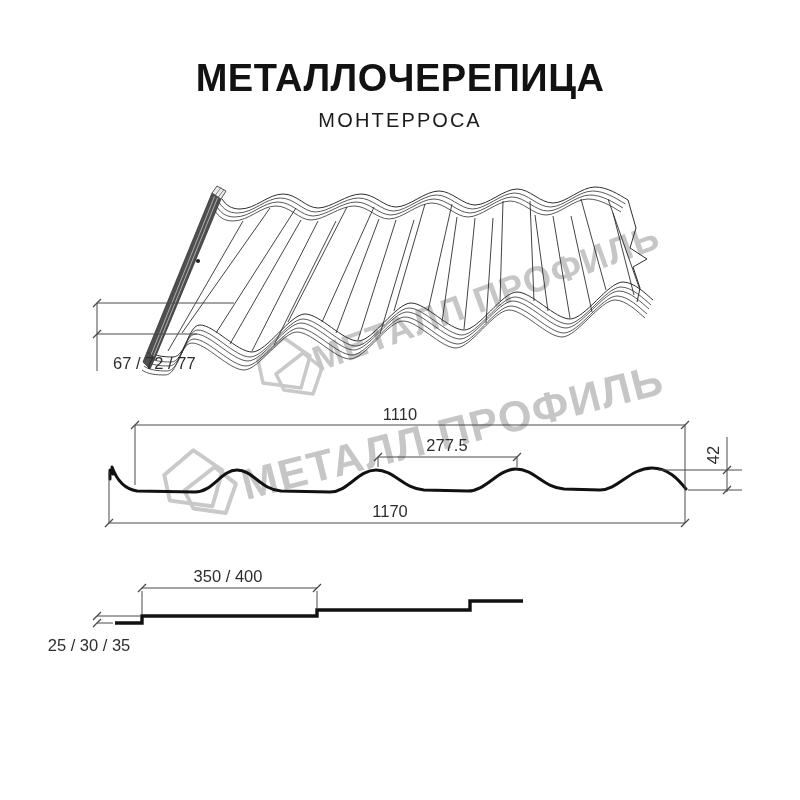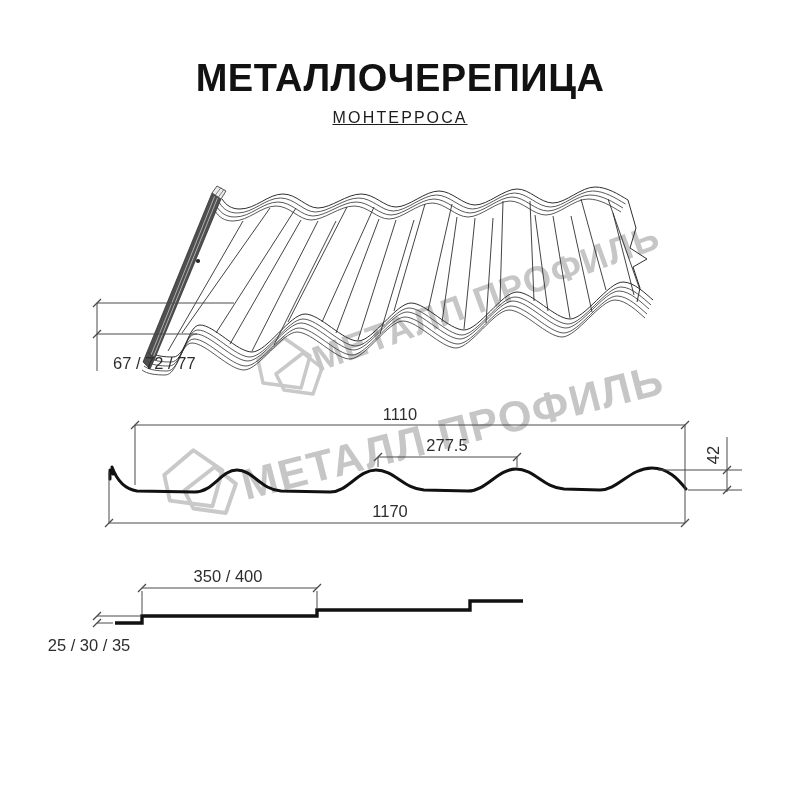--- a/index.html
+++ b/index.html
@@ -8,21 +8,21 @@
     font-family:"Liberation Sans",sans-serif;
     position:relative;overflow:hidden;
   }
   .stage{position:absolute;left:0;top:0;width:752px;height:800px;}
   .header{position:absolute;left:0;top:58px;width:800px;text-align:center;}
   .title{
     font-size:38px;font-weight:800;letter-spacing:.5px;color:#121212;
     line-height:1.1;
   }
   .subtitle{
-    margin-top:9px;font-size:16px;font-weight:500;letter-spacing:2.2px;color:#1c1c1c;text-decoration:underline;
+    margin-top:9px;font-size:20px;font-weight:500;letter-spacing:2.2px;color:#1c1c1c;
   }
   svg{position:absolute;left:0;top:0;}
   svg text{font-family:"Liberation Sans",sans-serif;}
   .dimtxt{font-size:16.5px;fill:#2e2e2e;}
   .wm{font-weight:600;fill:#c6c6c6;letter-spacing:1.5px;}
 </style>
 </head>
 <body>
 
 <div class="stage">

